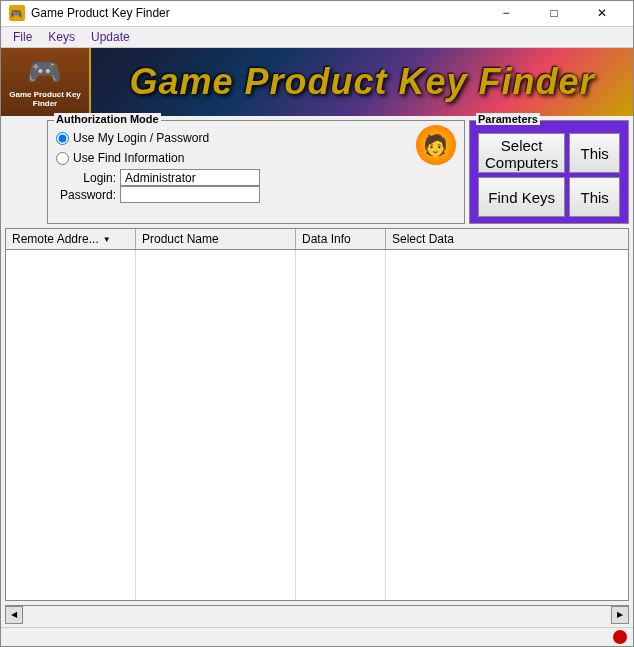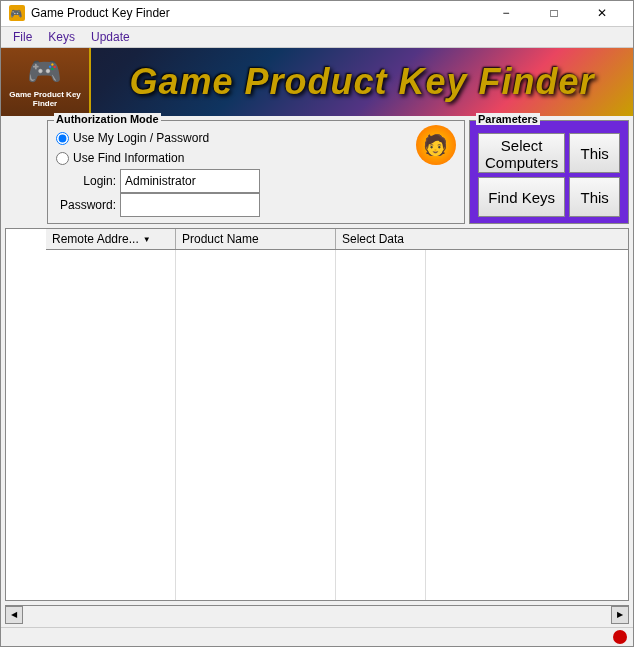--- a/index.html
+++ b/index.html
@@ -180,21 +180,21 @@
       gap: 4px;
     }
     .cred-label {
       font-size: 12px;
       width: 60px;
       text-align: right;
     }
     .cred-input {
       border: 1px solid #888;
       background: #fff;
-      height: 24px;
+      height: 17px;
       font-size: 12px;
       padding: 0 4px;
       width: 140px;
     }
 
     
     .char-img {
       width: 40px;
       height: 40px;
       background: radial-gradient(circle, #ffcc00, #ff6600);
@@ -237,21 +237,20 @@
       cursor: pointer;
       height: 40px;
     }
 
     
     .table-container {
       background: #fff;
       border: 1px solid #888;
       margin: 0 0 4px 0;
       overflow: hidden;
-      padding-left: 40px;
     }
     .table-header {
       display: flex;
       background: #f0f0f0;
       border-bottom: 1px solid #888;
     }
     .th {
       padding: 3px 6px;
       font-size: 12px;
       font-weight: normal;
@@ -427,20 +426,23 @@
 
     <div class="table-container">
       <div class="table-header">
         <div class="th col-remote">
           <span>Remote Addre...</span>
           <span class="drop-arrow">▼</span>
         </div>
         <div class="th col-product">
           <span>Product Name</span>
         </div>
+        <div class="th col-data-info">
+          <span>Data Info</span>
+        </div>
         <div class="th col-product-data">
           <span>Select Data</span>
         </div>
       </div>
       <div class="table-body">
         <div class="table-empty">
           <div class="table-col-line"></div>
           <div class="table-col-line"></div>
           <div class="table-col-line"></div>
           <div class="table-col-line"></div>

